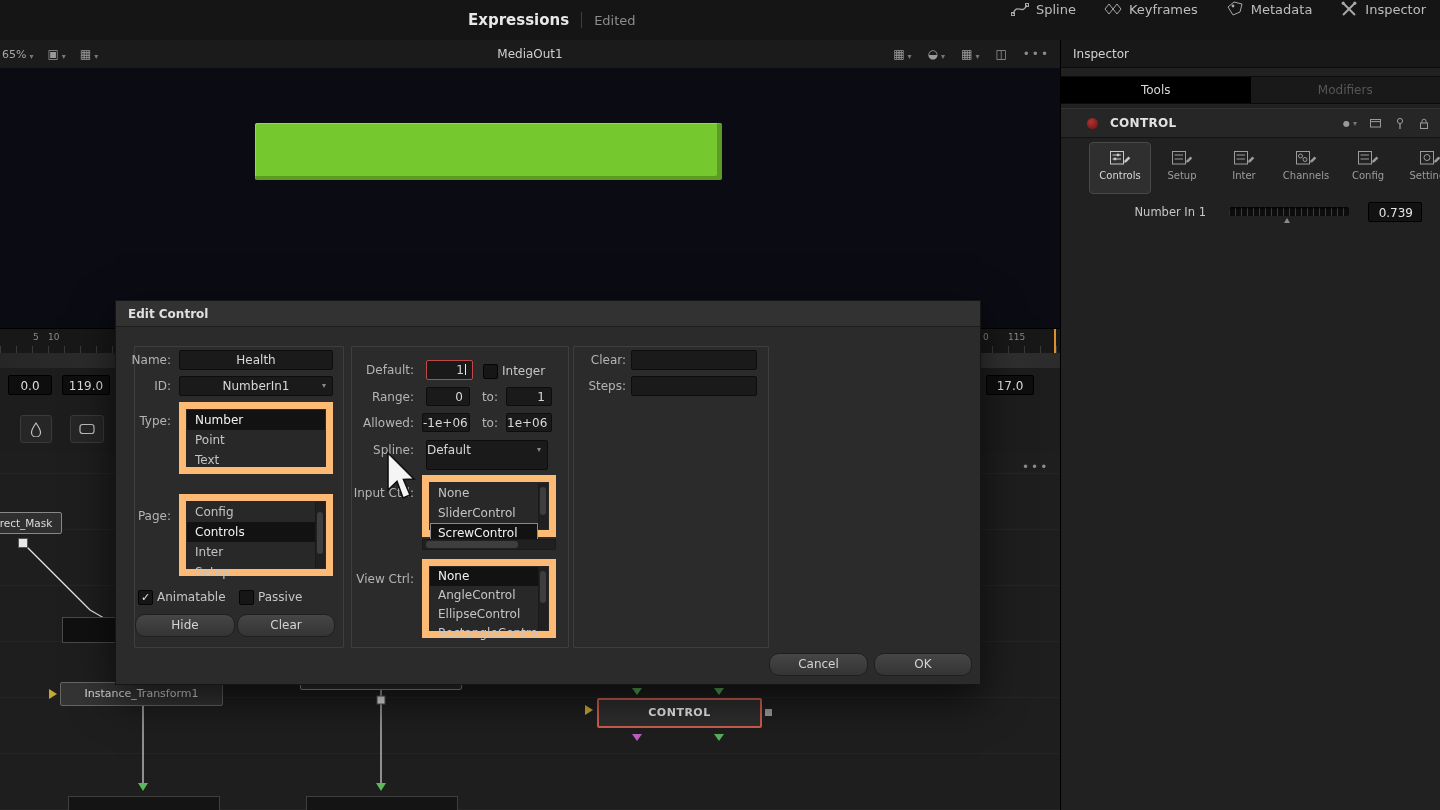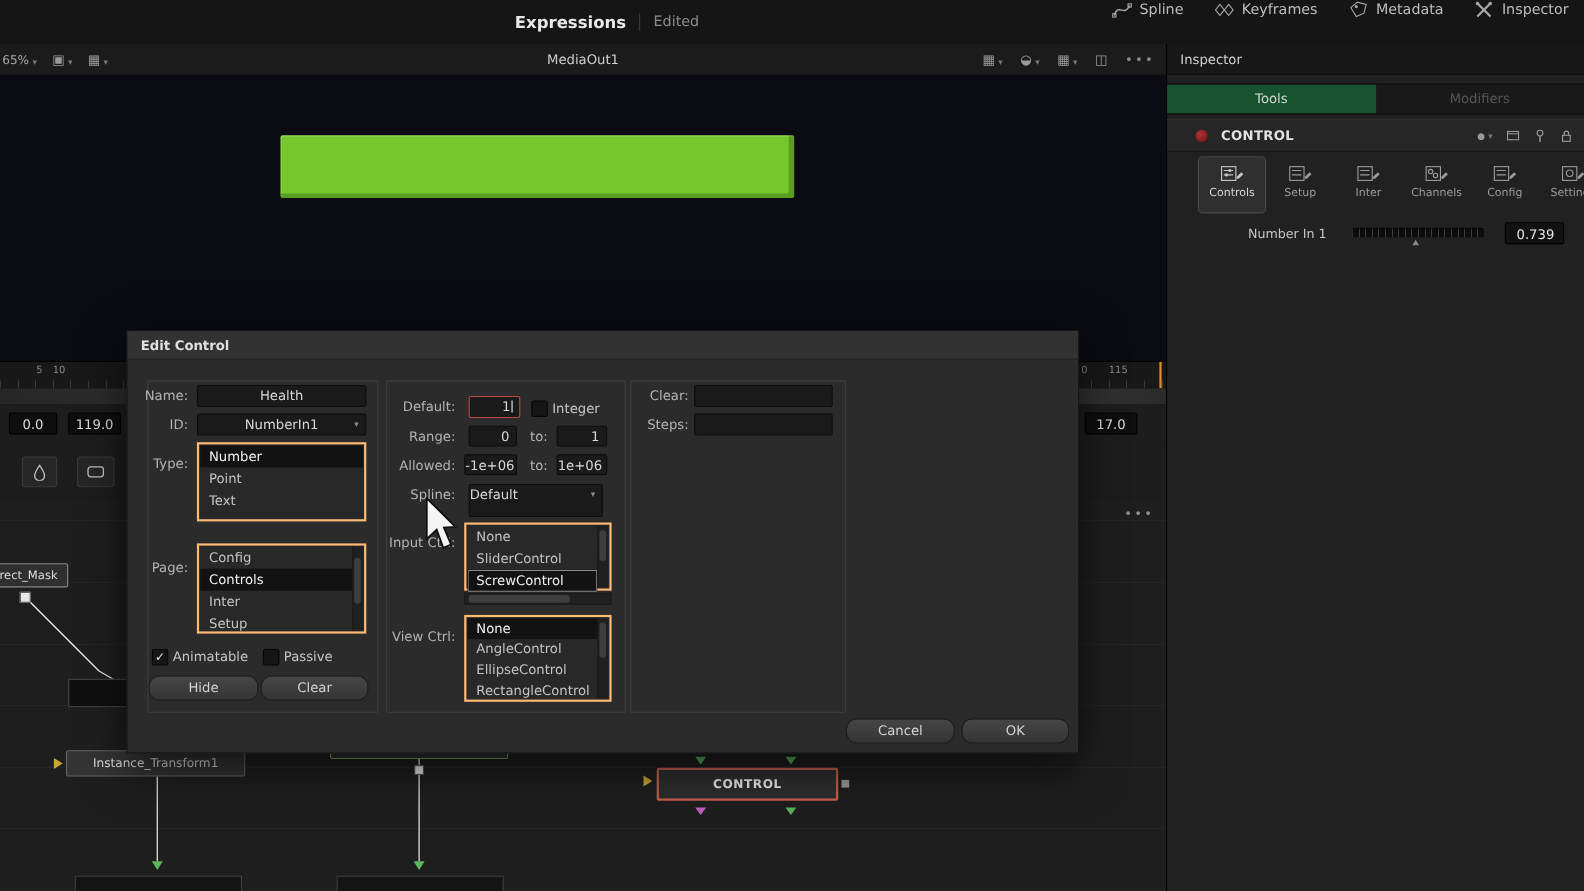--- a/index.html
+++ b/index.html
@@ -48,21 +48,21 @@
   .graph{position:absolute;left:0;top:452px;width:1060px;height:358px;background:#1e1e1e;
     background-image:repeating-linear-gradient(0deg,#252525 0 1px,transparent 1px 56px);}
   .gnode{position:absolute;box-sizing:border-box;background:#343434;border:1px solid #666;border-radius:2px;
     color:#dcdcdc;font-size:11px;text-align:center;overflow:hidden;white-space:nowrap;}
   .tri{position:absolute;width:0;height:0;}
   .ellipsis{letter-spacing:2px;color:#8a8a8a;font-size:12px;}
   
   .inspector{position:absolute;left:1061px;top:68px;width:379px;height:742px;background:#212121;}
   .insp-tabs{position:absolute;left:0;top:8px;width:379px;height:26px;background:#191919;border-top:1px solid #0c0c0c;border-bottom:1px solid #0c0c0c;display:flex;}
   .insp-tab{flex:1;text-align:center;line-height:26px;font-size:12px;color:#565656;}
-  .insp-tab.active{background:#14532d;color:#d8d8d8;}
+  .insp-tab.active{background:#000000;color:#d8d8d8;}
   .node-header{position:absolute;left:0;top:40px;width:379px;height:30px;background:#262626;border-top:1px solid #313131;border-bottom:1px solid #141414;display:flex;align-items:center;box-sizing:border-box;padding:0 10px;}
   .red-dot{width:11px;height:11px;border-radius:50%;background:radial-gradient(circle at 35% 35%,#b23232,#641414);margin-left:16px;}
   .nh-title{margin-left:12px;font-weight:bold;font-size:12px;color:#e2e2e2;letter-spacing:.3px;}
   .nh-icons{margin-left:auto;display:flex;align-items:center;gap:12px;color:#9a9a9a;}
   .sec-tabs{position:absolute;left:28px;top:74px;display:flex;}
   .sec-tab{width:60px;display:flex;flex-direction:column;align-items:center;gap:4px;padding-top:7px;height:43px;box-sizing:content-box;border:1px solid transparent;border-radius:4px;}
   .sec-tab.active{background:#2f2f2f;border-color:#484848;}
   .sec-tab span{font-size:10px;color:#9c9c9c;}
   .sec-tab.active span{color:#d8d8d8;}
   .ctl-label{position:absolute;left:40px;top:137px;width:105px;text-align:right;font-size:11.5px;color:#c6c6c6;}
@@ -76,21 +76,21 @@
   .dlg-title{position:absolute;left:0;top:0;width:100%;height:26px;background:#323232;border-bottom:1px solid #1d1d1d;
     line-height:26px;padding-left:12px;box-sizing:border-box;font-size:12px;font-weight:bold;color:#e0e0e0;}
   .groupbox{position:absolute;border:1px solid #3e3e3e;border-radius:1px;}
   .lbl{position:absolute;height:20px;line-height:20px;text-align:right;color:#b4b4b4;font-size:12px;}
   .inp{position:absolute;height:20px;line-height:18px;background:#1a1a1a;border:1px solid #0d0d0d;border-radius:2px;
     color:#d8d8d8;font-size:12px;text-align:center;box-sizing:border-box;}
   .num{text-align:right;padding-right:6px;}
   .focusred{border-color:#bf4a45;}
   .caret{display:inline-block;width:1px;height:11px;background:#ececec;margin-left:1px;vertical-align:-1px;}
   .ddchev{position:absolute;right:6px;top:0;line-height:18px;font-size:8px;color:#8a8a8a;}
-  .list{position:absolute;background:#282828;border:2px solid #fdba74;box-sizing:border-box;padding:1px;}
+  .list{position:absolute;background:#282828;border:7px solid #fdba74;box-sizing:border-box;padding:1px;}
   .item{height:20px;line-height:20px;padding-left:8px;font-size:12px;color:#c4c4c4;white-space:nowrap;overflow:hidden;}
   .item.sel{background:#121212;color:#f2f2f2;}
   .item.sel.focus{box-shadow:inset 0 0 0 1px #8a8a8a;}
   .vscroll{position:absolute;right:1px;top:1px;bottom:1px;width:9px;background:#202020;border-left:1px solid #1a1a1a;}
   .vthumb{position:absolute;left:1px;width:6px;background:#3e3e3e;border-radius:3px;}
   .hscroll{position:absolute;background:#202020;border:1px solid #1a1a1a;box-sizing:border-box;}
   .hthumb{position:absolute;top:1px;height:7px;background:#3e3e3e;border-radius:3px;}
   .cb{position:absolute;width:13px;height:13px;background:#161616;border:1px solid #050505;border-radius:2px;
     color:#e8e8e8;font-size:11px;line-height:13px;text-align:center;}
   .cblbl{position:absolute;font-size:12px;color:#c6c6c6;height:16px;line-height:16px;}

